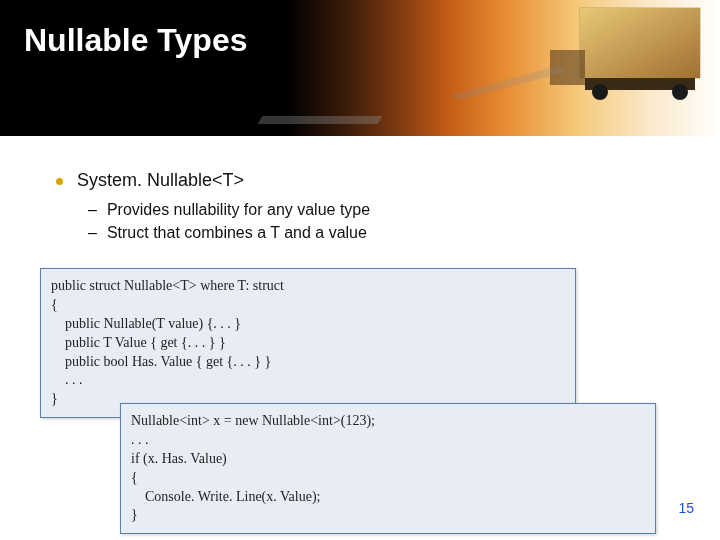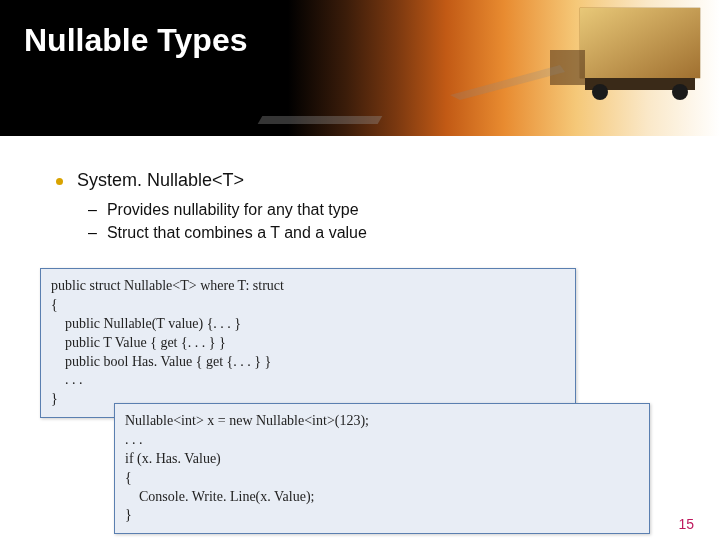--- a/index.html
+++ b/index.html
@@ -95,30 +95,30 @@
     margin-top: 26px;
   }
   .code-box.first {
     position: absolute;
     left: -16px;
     top: 0;
     width: 536px;
   }
   .code-box.second {
     position: absolute;
-    left: 58px;
+    left: 64px;
     top: 135px;
     width: 536px;
   }
   .page-num {
     position: absolute;
-    bottom: 8px;
+    bottom: 24px;
     right: 26px;
     font-size: 14px;
-    color: #be185d;
+    color: #1d4ed8;
   }
 </style>
 </head>
 <body>
 
 <div class="header">
   <div class="header-title">Nullable Types</div>
   <svg class="truck" viewBox="0 0 280 108" preserveAspectRatio="xMidYMid slice">
     <rect x="150" y="8" width="120" height="70" fill="#c8983a" stroke="#8a6520" stroke-width="0.5"></rect>
     <rect x="150" y="8" width="120" height="70" fill="url(#g1)"></rect>
@@ -135,21 +135,21 @@
     <polygon points="20,95 130,65 135,72 30,100" fill="#888" opacity="0.25"></polygon>
   </svg>
   <div class="road-stripe"></div>
 </div>
 
 <div class="content">
   <ul class="level1">
     <li>
       <span class="bullet1"></span><span>System. Nullable&lt;T&gt;</span>
       <ul class="level2">
-        <li><span class="dash">–</span><span>Provides nullability for any that type</span></li>
+        <li><span class="dash">–</span><span>Provides nullability for any value type</span></li>
         <li><span class="dash">–</span><span>Struct that combines a T and a value</span></li>
       </ul>
     </li>
   </ul>
 
   <div class="code-container">
     <div class="code-box first"><span>public struct Nullable&lt;T&gt; where T: struct</span>
 <span>{</span>
 <span>    public Nullable(T value) {. . . }</span>
 <span>    public T Value { get {. . . } }</span>

